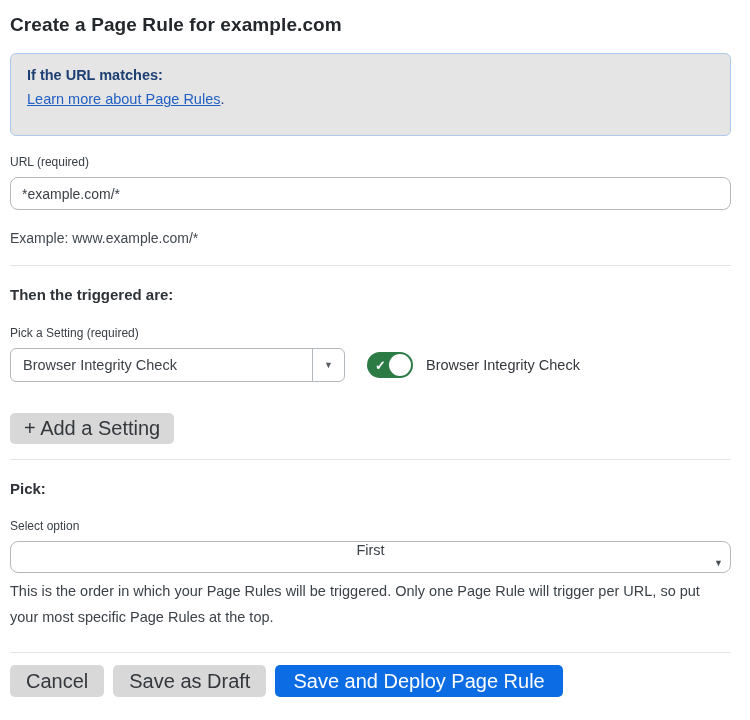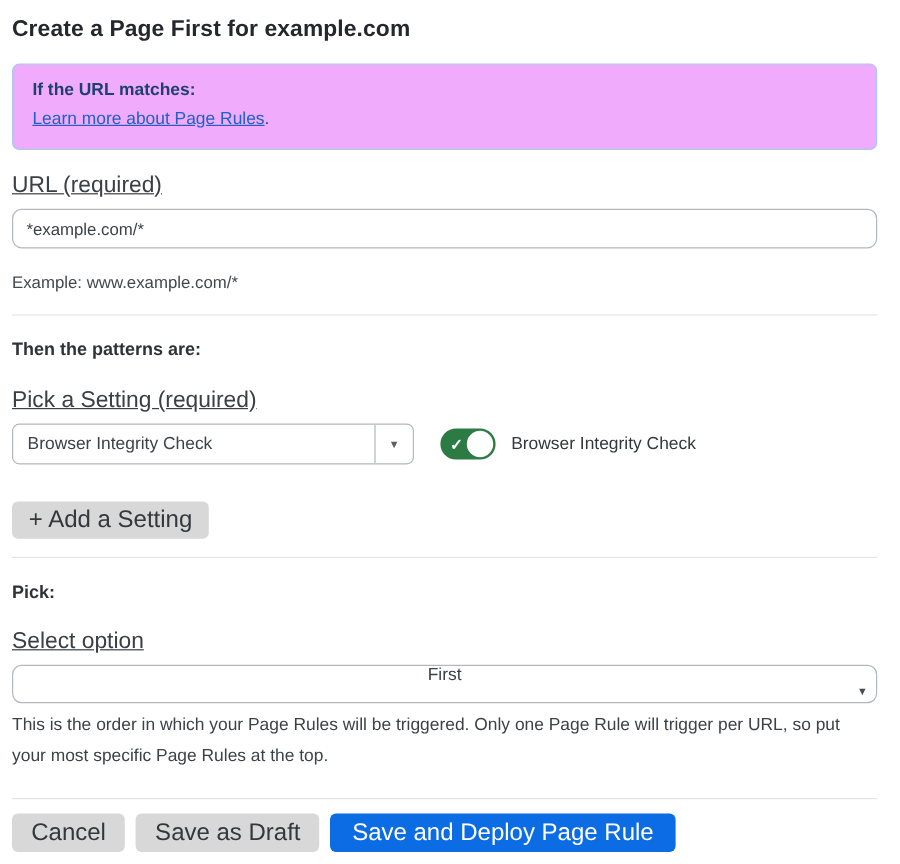--- a/index.html
+++ b/index.html
@@ -14,35 +14,35 @@
 
   .page-title {
     font-size: 19px;
     font-weight: 700;
     color: #24282c;
     margin: 0 0 17px 0;
     letter-spacing: 0.1px;
   }
 
   .info-box {
-    background: #f0abfc;
+    background: #e5e5e5;
     border: 1px solid #abc9ec;
     border-radius: 6px;
-    padding: 10px 16px 13px 16px;
+    padding: 10px 16px 24px 16px;
     color: #1d3f73;
     font-size: 14.5px;
     line-height: 23px;
     margin-bottom: 19px;
   }
   .info-box .info-heading { font-weight: 700; margin: 0 0 1px 0; }
   .info-box .info-body { margin: 0; }
   .info-link { color: #2160c4; text-decoration: underline; cursor: pointer; }
   .info-link-line { margin: 0; }
 
-  .field-label { font-size: 19px; color: #3a4046; margin: 0 0 8px 0; text-decoration: underline; }
+  .field-label { font-size: 12px; color: #3a4046; margin: 0 0 8px 0; }
 
   .text-input {
     display: block;
     width: 100%;
     height: 33px;
     border: 1px solid #b3b8bd;
     border-radius: 8px;
     padding: 0 11px;
     font-size: 14px;
     color: #3d4249;
@@ -160,34 +160,34 @@
   .order-helper { margin-top: 5px; font-size: 14.5px; color: #3c4248; line-height: 26px; }
 
   .footer-buttons { display: flex; gap: 9px; margin-top: 12px; }
   .btn-blue { background: #0c6ce4; color: #ffffff; padding: 0 18px; }
 </style>
 </head>
 <body>
 
 <div class="container">
 
-  <h1 class="page-title">Create a Page First for example.com</h1>
+  <h1 class="page-title">Create a Page Rule for example.com</h1>
 
   <div class="info-box">
     <p class="info-heading">If the URL matches:</p>
     <p class="info-link-line"><a class="info-link">Learn more about Page Rules</a><span>.</span></p>
   </div>
 
   <p class="field-label">URL (required)</p>
   <input type="text" class="text-input" value="*example.com/*" style="">
   <p class="helper-text">Example: www.example.com/*</p>
 
   <hr class="divider divider-url">
 
-  <h2 class="section-heading">Then the patterns are:</h2>
+  <h2 class="section-heading">Then the triggered are:</h2>
 
   <p class="field-label picker-label">Pick a Setting (required)</p>
 
   <div class="setting-row">
     <div class="setting-select">
       <span class="select-value">Browser Integrity Check</span>
       <span class="arrow-segment">
           <span>▼</span>
         </span>
     </div>

